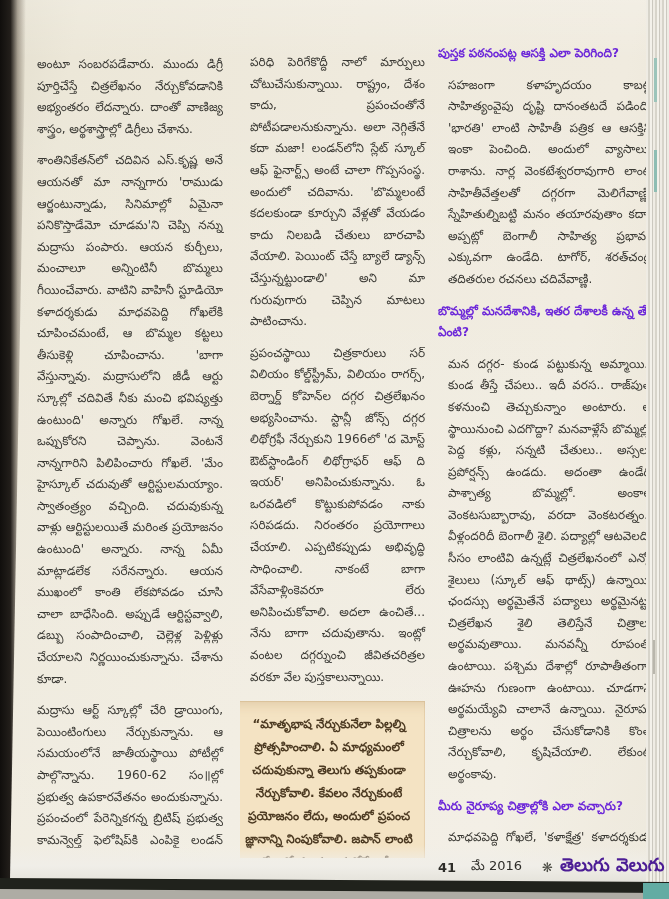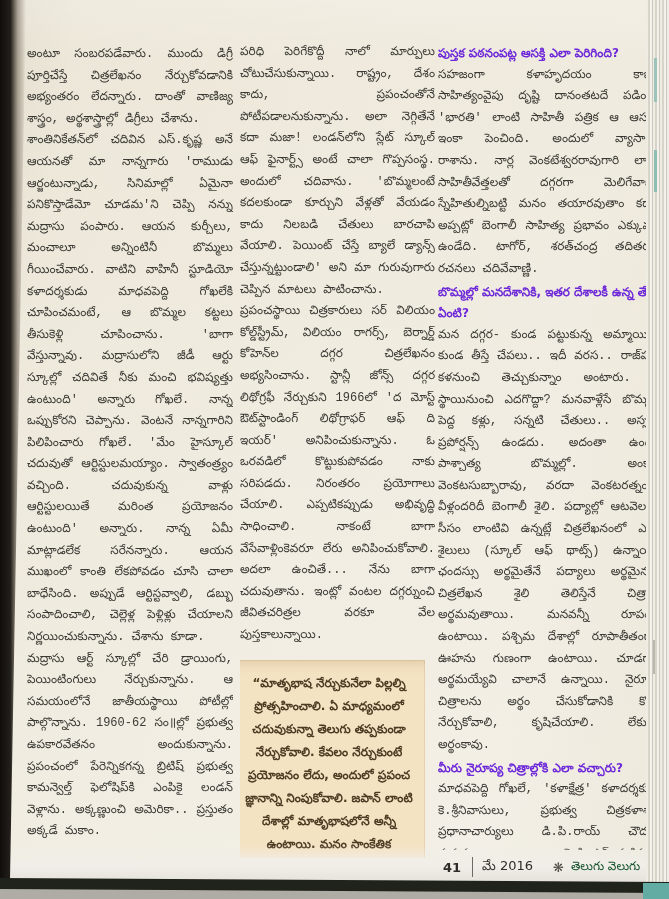--- a/index.html
+++ b/index.html
@@ -30,38 +30,38 @@
   .bottom-band{position:absolute;left:-4px;top:880px;width:690px;height:11px;background:#20221c;
     transform:rotate(.35deg);z-index:7;}
   .below-band{position:absolute;left:0;top:888px;width:669px;height:11px;background:#aeaca4;z-index:6;}
   .corner-teal{position:absolute;right:0;top:883px;width:26px;height:16px;background:#63aca3;z-index:8;}
 
   
   .col{position:absolute;color:#3b3a35;font-size:12px;line-height:21.6px;overflow:hidden;z-index:2;}
   .col1{left:27px;top:44px;width:206px;height:806px;}
   .col2{left:240px;top:42px;width:195px;height:816px;}
   .col3{left:438px;top:42px;width:224px;height:808px;}
-  .para{margin:0;text-align:justify;font-family:Liberation Mono, monospace;}
+  .para{margin:10px;text-align:justify;}
   .q{margin:1px 0 0 0;font-weight:bold;color:#6d28d9;text-align:left;}
 
   
   .quote-box{margin:13px 0 0 -7px;width:176px;padding:12px 8px 12px;
     background:#f4e3c3;border-bottom:9px solid #ae7b31;
     box-shadow:inset 0 0 0 1px rgba(170,130,70,.18), inset 0 14px 14px -12px rgba(150,110,60,.25);}
   .quote-text{margin:0;text-align:center;font-weight:bold;color:#4c3a22;
     font-size:12px;line-height:23px;}
 
   
   .footer{position:absolute;left:438px;top:855px;width:215px;height:24px;z-index:8;
     display:flex;align-items:center;color:#2e2d29;font-size:13px;}
   .footer .pageno{width:28px;text-align:center;font-weight:bold;}
   .footer .divider{width:1px;height:20px;background:#6b6a64;margin:0 9px 0 6px;}
   .footer .issue{margin-right:20px;white-space:nowrap;}
   .footer .flower{color:#4a4a42;font-size:13px;margin-right:7px;}
-  .footer .logo{font-weight:normal;font-size:12px;color:#14532d;white-space:nowrap;}
+  .footer .logo{font-weight:bold;font-size:18px;color:#4c1d95;white-space:nowrap;}
 </style>
 </head>
 <body>
 
 <div class="scene">
   <div class="page"></div>
 
   <div class="col col1">
     <p class="para">అంటూ సంబరపడేవారు. ముందు డిగ్రీ పూర్తిచేస్తే చిత్రలేఖనం నేర్చుకోవడానికి అభ్యంతరం లేదన్నారు. దాంతో వాణిజ్య శాస్త్రం, అర్థశాస్త్రాల్లో డిగ్రీలు చేశాను.</p>
     <p class="para">శాంతినికేతన్‌లో చదివిన ఎస్.కృష్ణ అనే ఆయనతో మా నాన్నగారు 'రాముడు ఆర్జంటున్నాడు, సినిమాల్లో ఏమైనా పనికొస్తాడేమో చూడమ'ని చెప్పి నన్ను మద్రాసు పంపారు. ఆయన కుర్చీలు, మంచాలూ అన్నింటినీ బొమ్మలు గీయించేవారు. వాటిని వాహినీ స్టూడియో కళాదర్శకుడు మాధవపెద్ది గోఖలేకి చూపించమంటే, ఆ బొమ్మల కట్టలు తీసుకెళ్లి చూపించాను. 'బాగా వేస్తున్నావు. మద్రాసులోని జీడీ ఆర్టు స్కూల్లో చదివితే నీకు మంచి భవిష్యత్తు ఉంటుంది' అన్నారు గోఖలే. నాన్న ఒప్పుకోరని చెప్పాను. వెంటనే నాన్నగారిని పిలిపించారు గోఖలే. 'మేం హైస్కూల్ చదువుతో ఆర్టిస్టులమయ్యాం. స్వాతంత్ర్యం వచ్చింది. చదువుకున్న వాళ్లు ఆర్టిస్టులయితే మరింత ప్రయోజనం ఉంటుంది' అన్నారు. నాన్న ఏమీ మాట్లాడలేక సరేనన్నారు. ఆయన ముఖంలో కాంతి లేకపోవడం చూసి చాలా బాధేసింది. అప్పుడే ఆర్టిస్టవ్వాలి, డబ్బు సంపాదించాలి, చెల్లెళ్ల పెళ్లిళ్లు చేయాలని నిర్ణయించుకున్నాను. చేశాను కూడా.</p>

